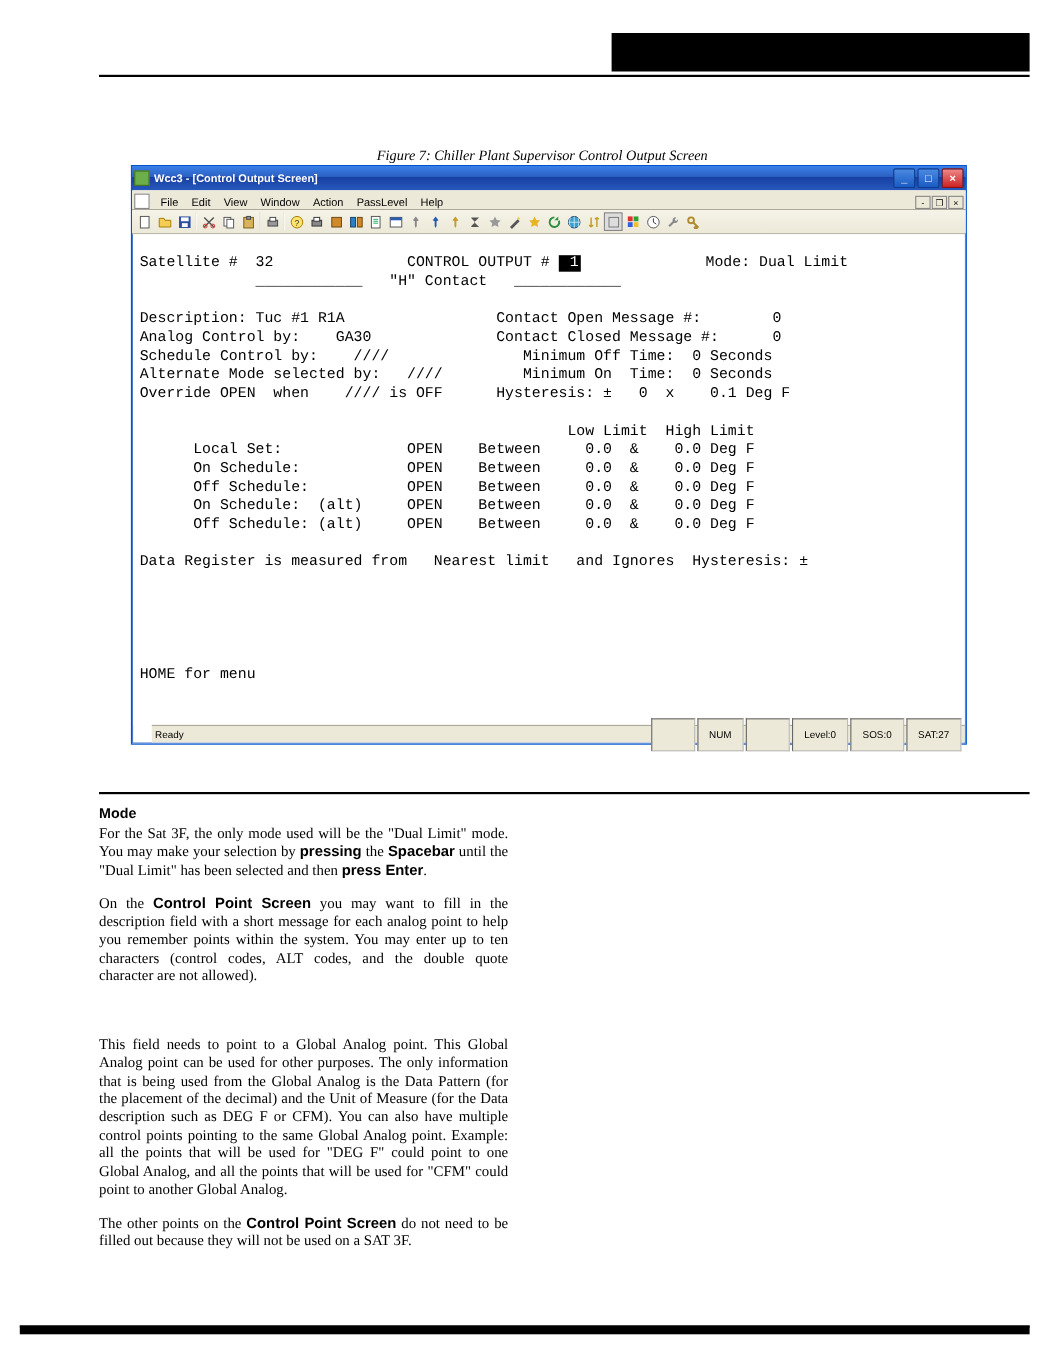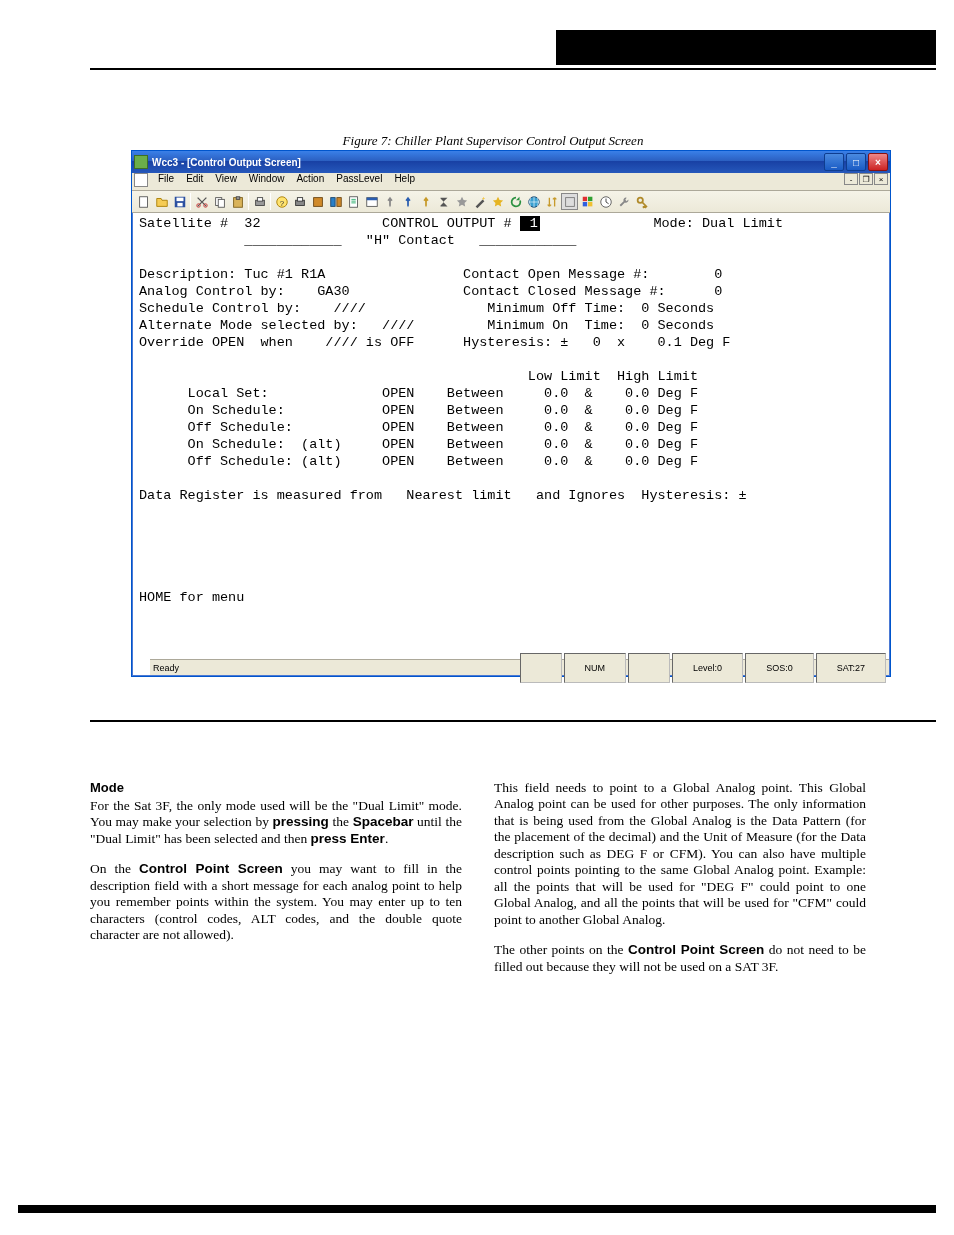--- a/index.html
+++ b/index.html
@@ -21,21 +21,20 @@
   .win {
     position:absolute;
     left:119px;
     top:150px;
     width:760px;
     height:527px;
     border:1px solid #0055cc;
     background:#fff;
     font-family:Tahoma, Arial, sans-serif;
     box-shadow:0 0 0 1px #4a79d4 inset;
-    margin-left:12px;
   }
   .titlebar {
     height:22px;
     background:linear-gradient(to bottom,#3a80e8 0%,#2b5fc1 45%,#1840a4 46%,#2658bb 100%);
     color:#fff;
     display:flex;
     align-items:center;
     font-size:10px;
     font-weight:bold;
     padding:0 2px;
@@ -50,21 +49,21 @@
     border:1px solid #0f3d8f; color:#fff; font-size:10px; display:flex;
     align-items:center; justify-content:center; border-radius:2px;
   }
   .titlebar .wbtn.red { background:linear-gradient(#e88,#c22); border-color:#811; }
 
   .menubar {
     height:18px;
     background:#ece9d8;
     border-bottom:1px solid #aca899;
     display:flex;
-    align-items:flex-start;
+    align-items:flex-end;
     font-size:10px;
     padding:0 2px;
   }
   .menubar .micon {
     width:14px; height:14px; background:#fff; border:1px solid #888; margin-right:4px;
   }
   .menubar .mitem { padding:0 6px; cursor:default; }
   .menubar .spacer { flex:1; }
   .menubar .mdibtn {
     width:14px; height:12px; background:#ece9d8; border:1px solid #888;
@@ -92,57 +91,58 @@
   .toolbar .tb.framed { border:1px solid #888; background:#ddd; }
 
   .client {
     position:absolute;
     left:1px; right:1px; top:62px; bottom:17px;
     background:#fff;
     font-family:"Courier New", monospace;
     font-size:13.5px;
     line-height:17px;
     color:#000;
-    padding:2px 6px;
+    padding:18px 6px;
     white-space:pre;
   }
   .client .hl { background:#000; color:#fff; padding:0 2px; }
 
   .statusbar {
     position:absolute;
     left:18px; right:1px; bottom:1px; height:16px;
     background:#ece9d8;
     border-top:1px solid #aca899;
     display:flex;
     font-size:9px;
     align-items:center;
     padding:0 3px;
   }
   .statusbar .scell {
     border:1px inset #bbb;
-    padding:0 20px;
+    padding:0 10px;
     height:30px;
     display:flex;
     align-items:center;
     margin-left:2px;
     background:#ece9d8;
   }
   .statusbar .flex { flex:1; }
 
   
   .columns {
     position:absolute;
     left:90px;
-    top:780px;
+    top:732px;
     width:776px;
     display:flex;
     gap:32px;
     font-size:13.5px;
     line-height:1.22;
     text-align:justify;
+    flex-direction:column;
   }
   .col { width:372px; }
   .col h4 { font-family:Arial, Helvetica, sans-serif; font-weight:bold; font-size:13px; margin-bottom:2px; text-align:left; }
   .col p { margin-bottom:14px; }
   .col .kw { font-family:Arial, Helvetica, sans-serif; font-weight:bold; }
 </style>
 </head>
 <body>
 
 <div class="blackbox"></div>

